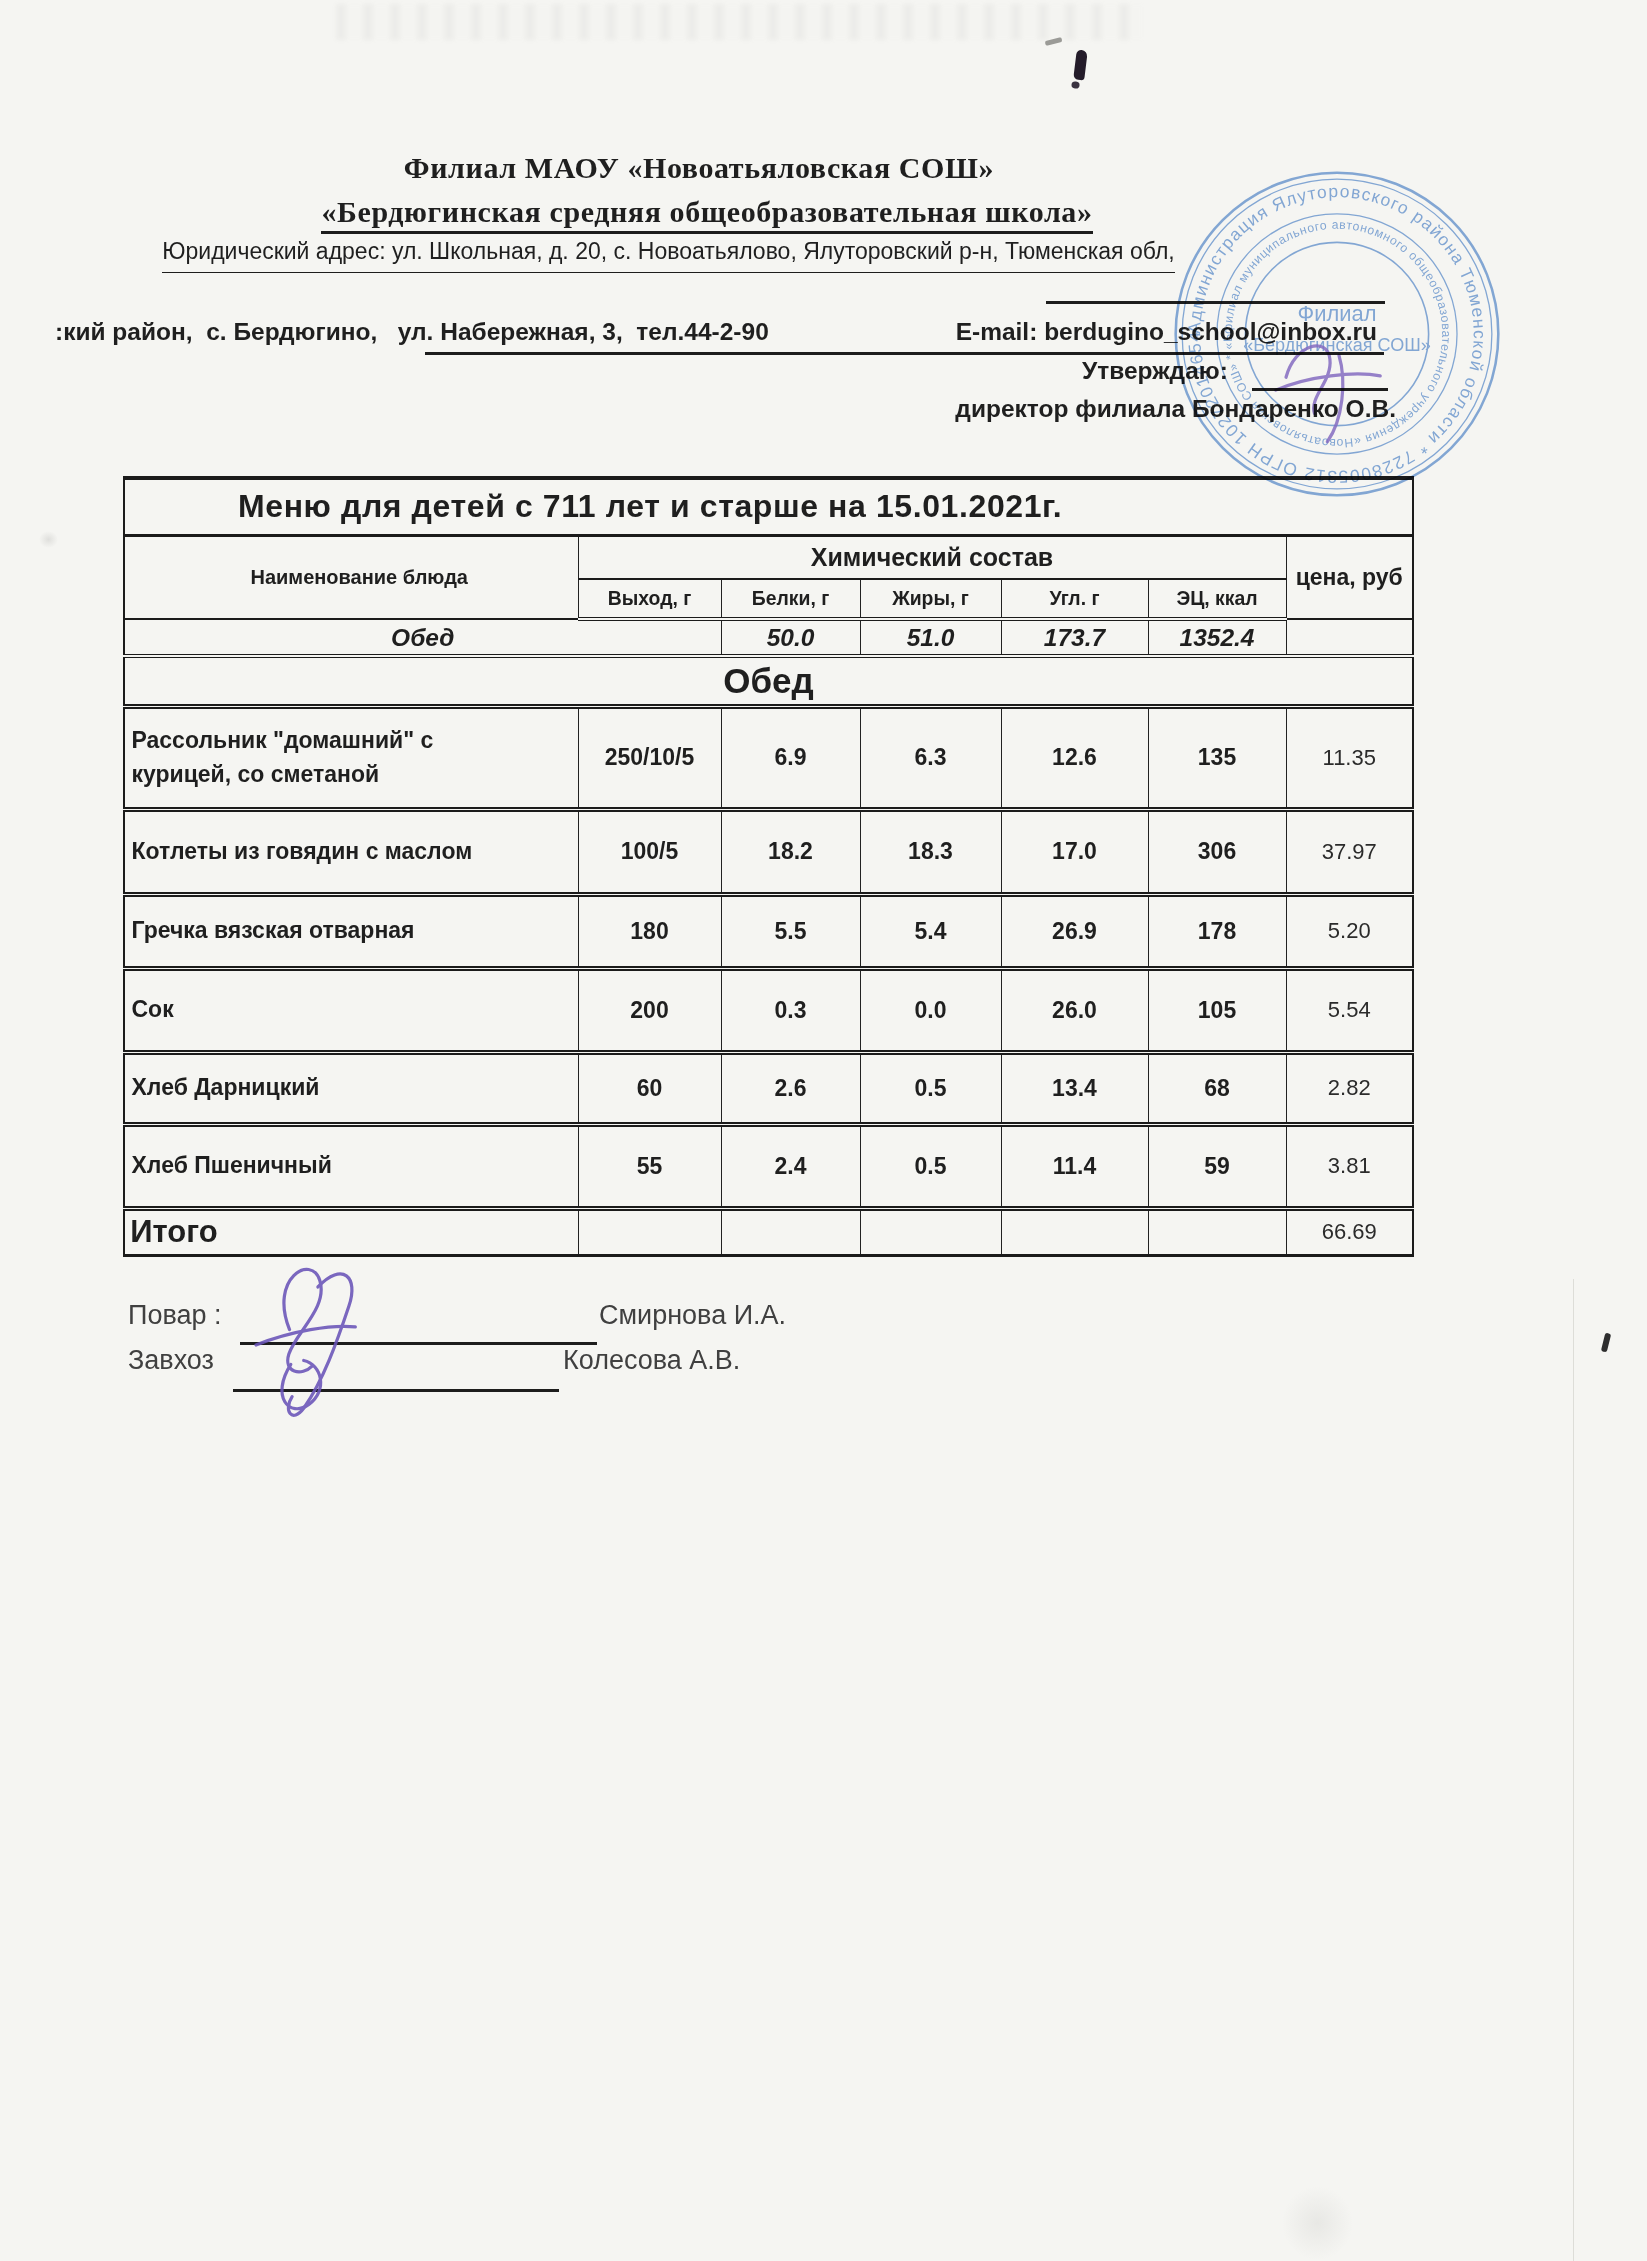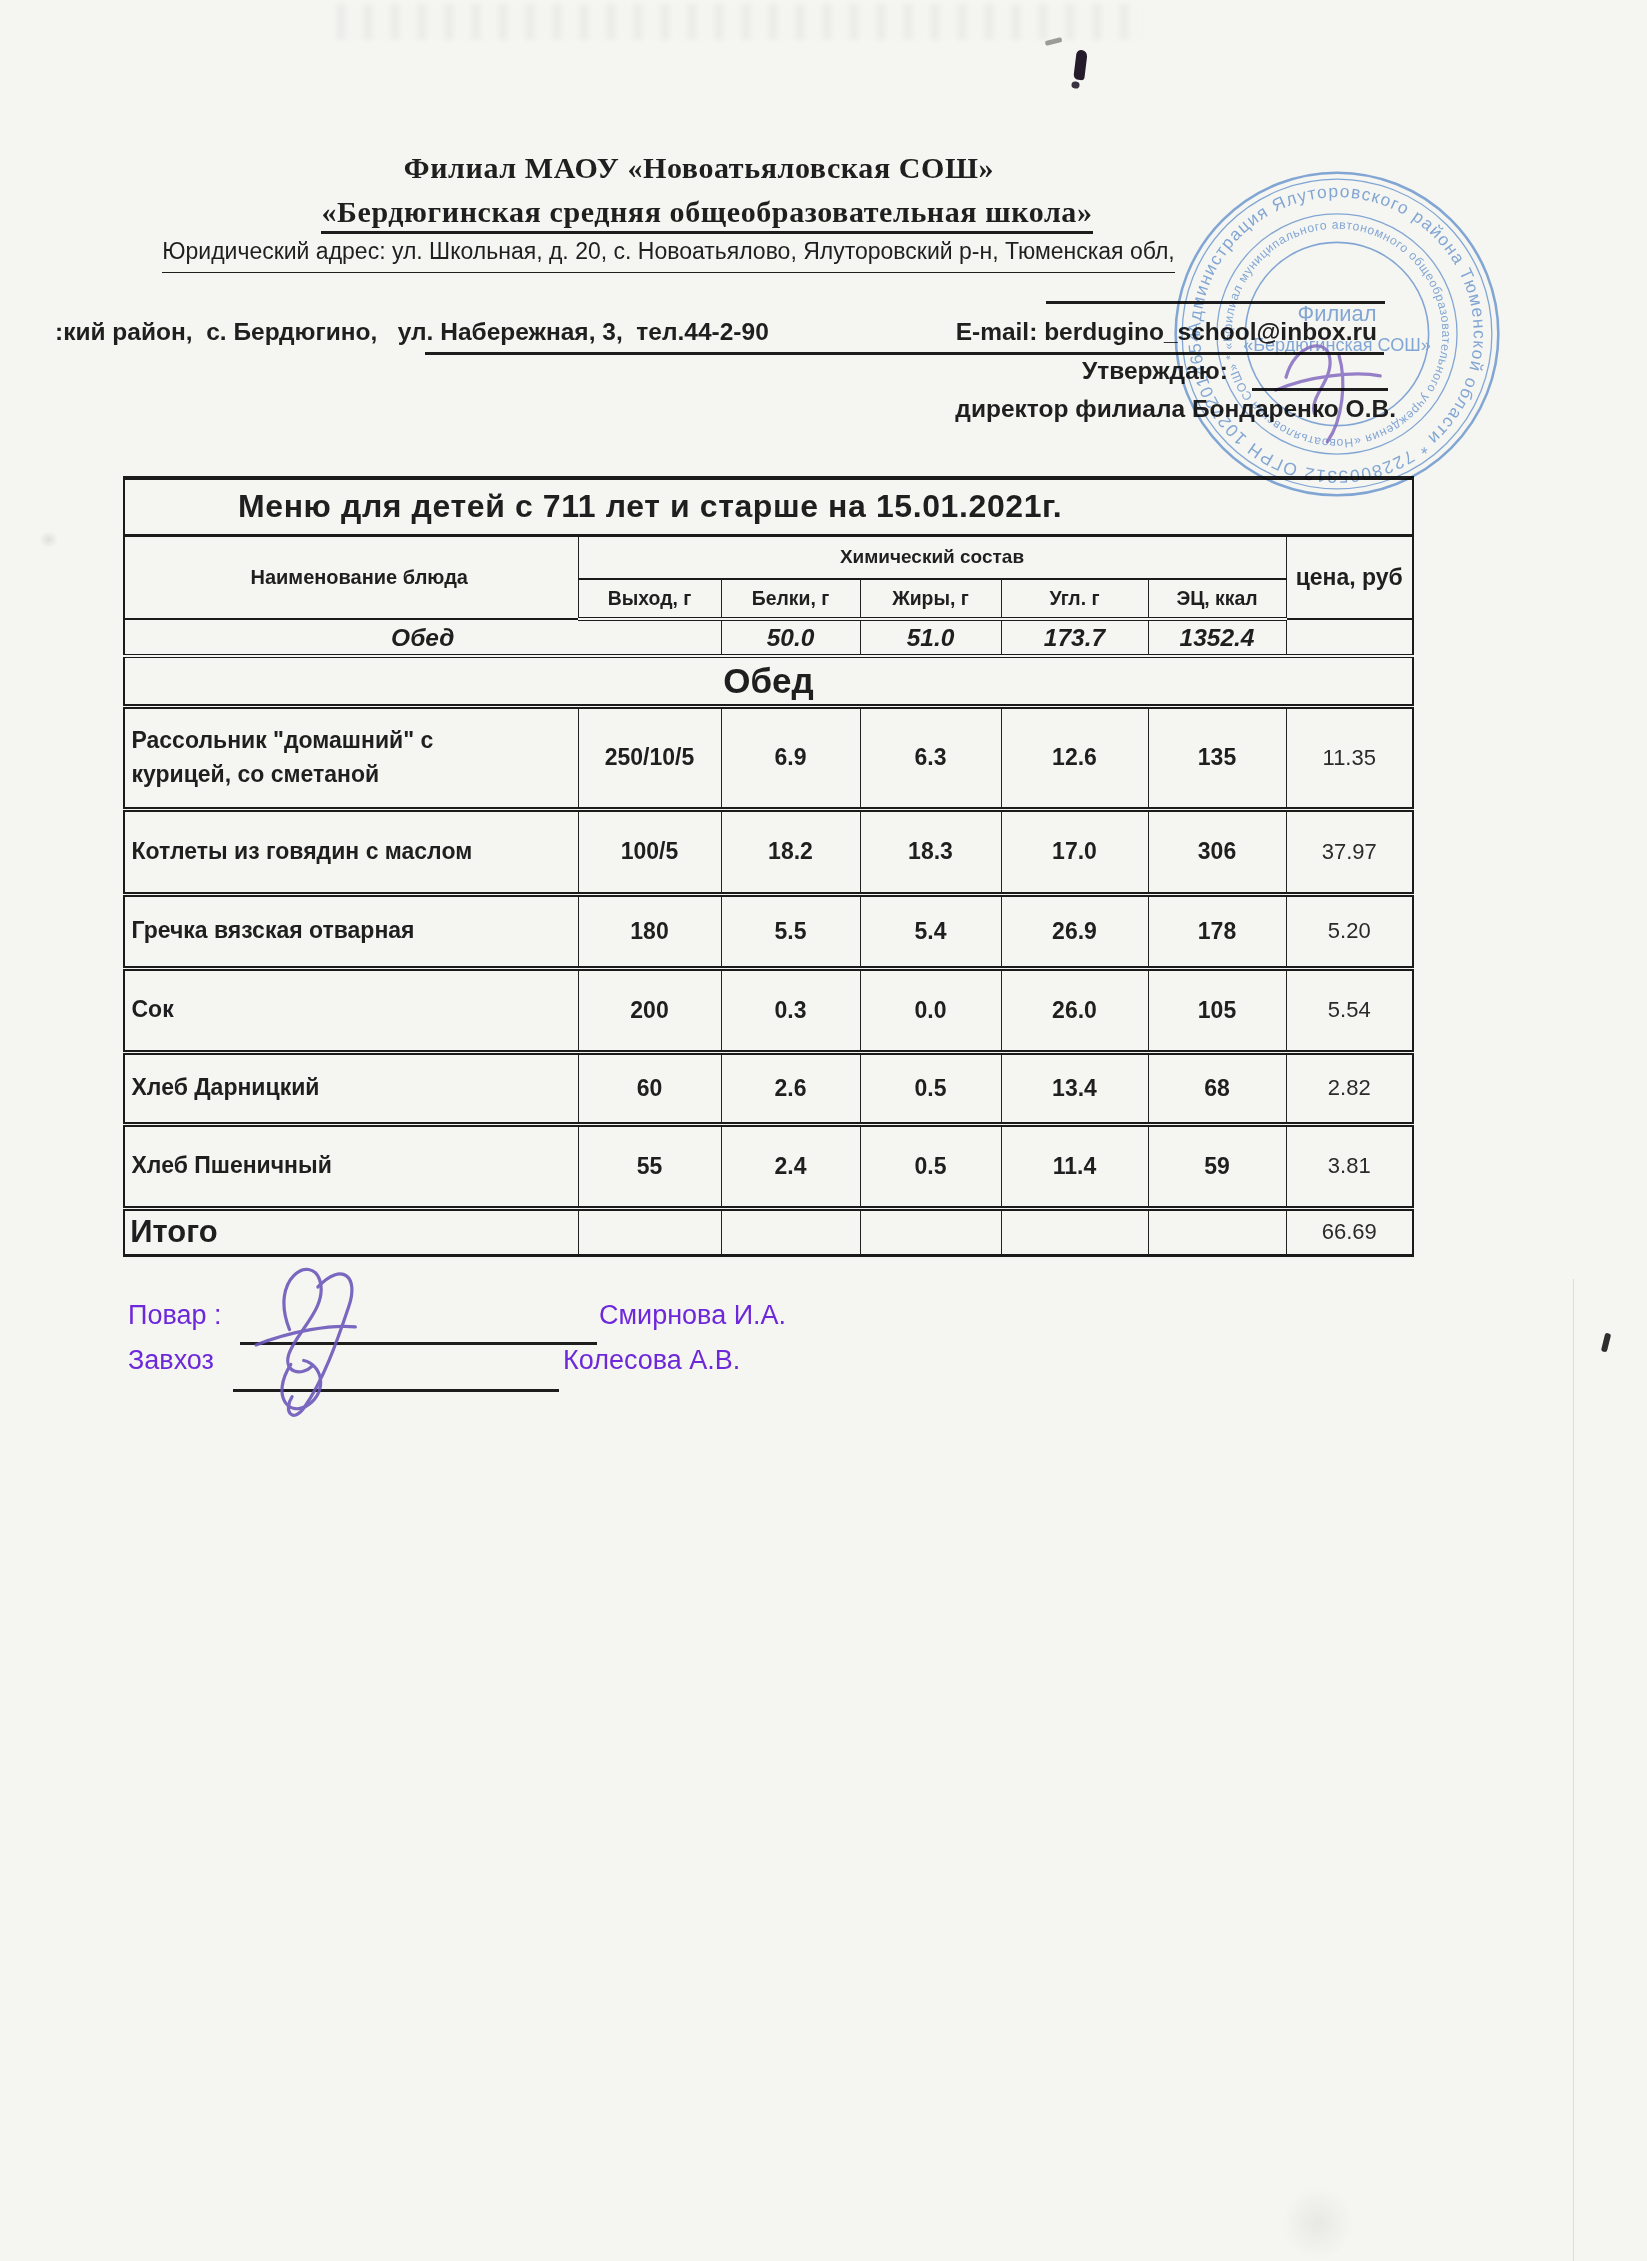--- a/index.html
+++ b/index.html
@@ -33,32 +33,32 @@
   table.menu td{border-left:1.9px solid #222; border-right:1.9px solid #222; vertical-align:middle; overflow:hidden;}
   .trow td{border-bottom:3.9px solid #1b1b1b;}
   .h1 td{border-bottom:2.6px solid #1b1b1b;}
   .h2 td{border-bottom:4.5px double #1b1b1b;}
   .sumr td{border-bottom:4.5px double #1b1b1b;}
   .secr td{border-bottom:5.2px double #1b1b1b;}
   .dr td{border-bottom:5.2px double #1b1b1b;}
   .title-cell{font-size:32px; font-weight:700; padding-left:113px; letter-spacing:0.6px;}
   .hc{font-weight:700; text-align:center;}
   .dishhead{font-size:20px;padding-left:17px;}
-  .chemhead{font-size:19px;margin-left:35px;}
+  .chemhead{font-size:25px;margin-left:35px;}
   .pricehead{font-size:23px;}
   .subhead{font-size:19.4px;}
   .sumlbl,.sumval{font-size:24.5px; font-weight:700; font-style:italic; text-align:center;}
   .section-cell{font-size:35px; font-weight:700; text-align:center;}
   .name{font-size:23px; font-weight:700; text-align:left; padding-left:6.5px;}
   .name span{display:inline-block; max-width:362px; line-height:1.45;}
   .val{font-size:23px; font-weight:700; text-align:center;}
   .price{font-size:22px; font-weight:400; text-align:center; color:#2b2b2b;}
   .total-cell{font-size:31px; font-weight:700; padding-left:5.2px;}
   
-  .sigline{position:absolute; font-size:27px; color:#6d28d9; white-space:pre;}
+  .sigline{position:absolute; font-size:27px; color:#404040; white-space:pre;}
   .sig-underline{position:absolute; height:3.2px; background:#1d1d1d;}
   .sig-svg{position:absolute; left:194px; top:1247px; z-index:3;}
   
   .stamp{position:absolute; left:1166px; top:163px; z-index:2; mix-blend-mode:multiply; opacity:.82;}
   
   .scanband{position:absolute; left:336px; top:3.9px; width:807px; height:36px; opacity:.5;
     background:repeating-linear-gradient(90deg, rgba(130,130,128,.14) 0 10.3px, rgba(210,210,205,.04) 10.3px 27px);
     filter:blur(1.9px);}
   .ink-blot{position:absolute; left:1075px; top:50px; width:11px; height:30px; background:#241c2a;
     border-radius:5.2px 6.5px 3.9px 5.2px; transform:rotate(7deg);}

